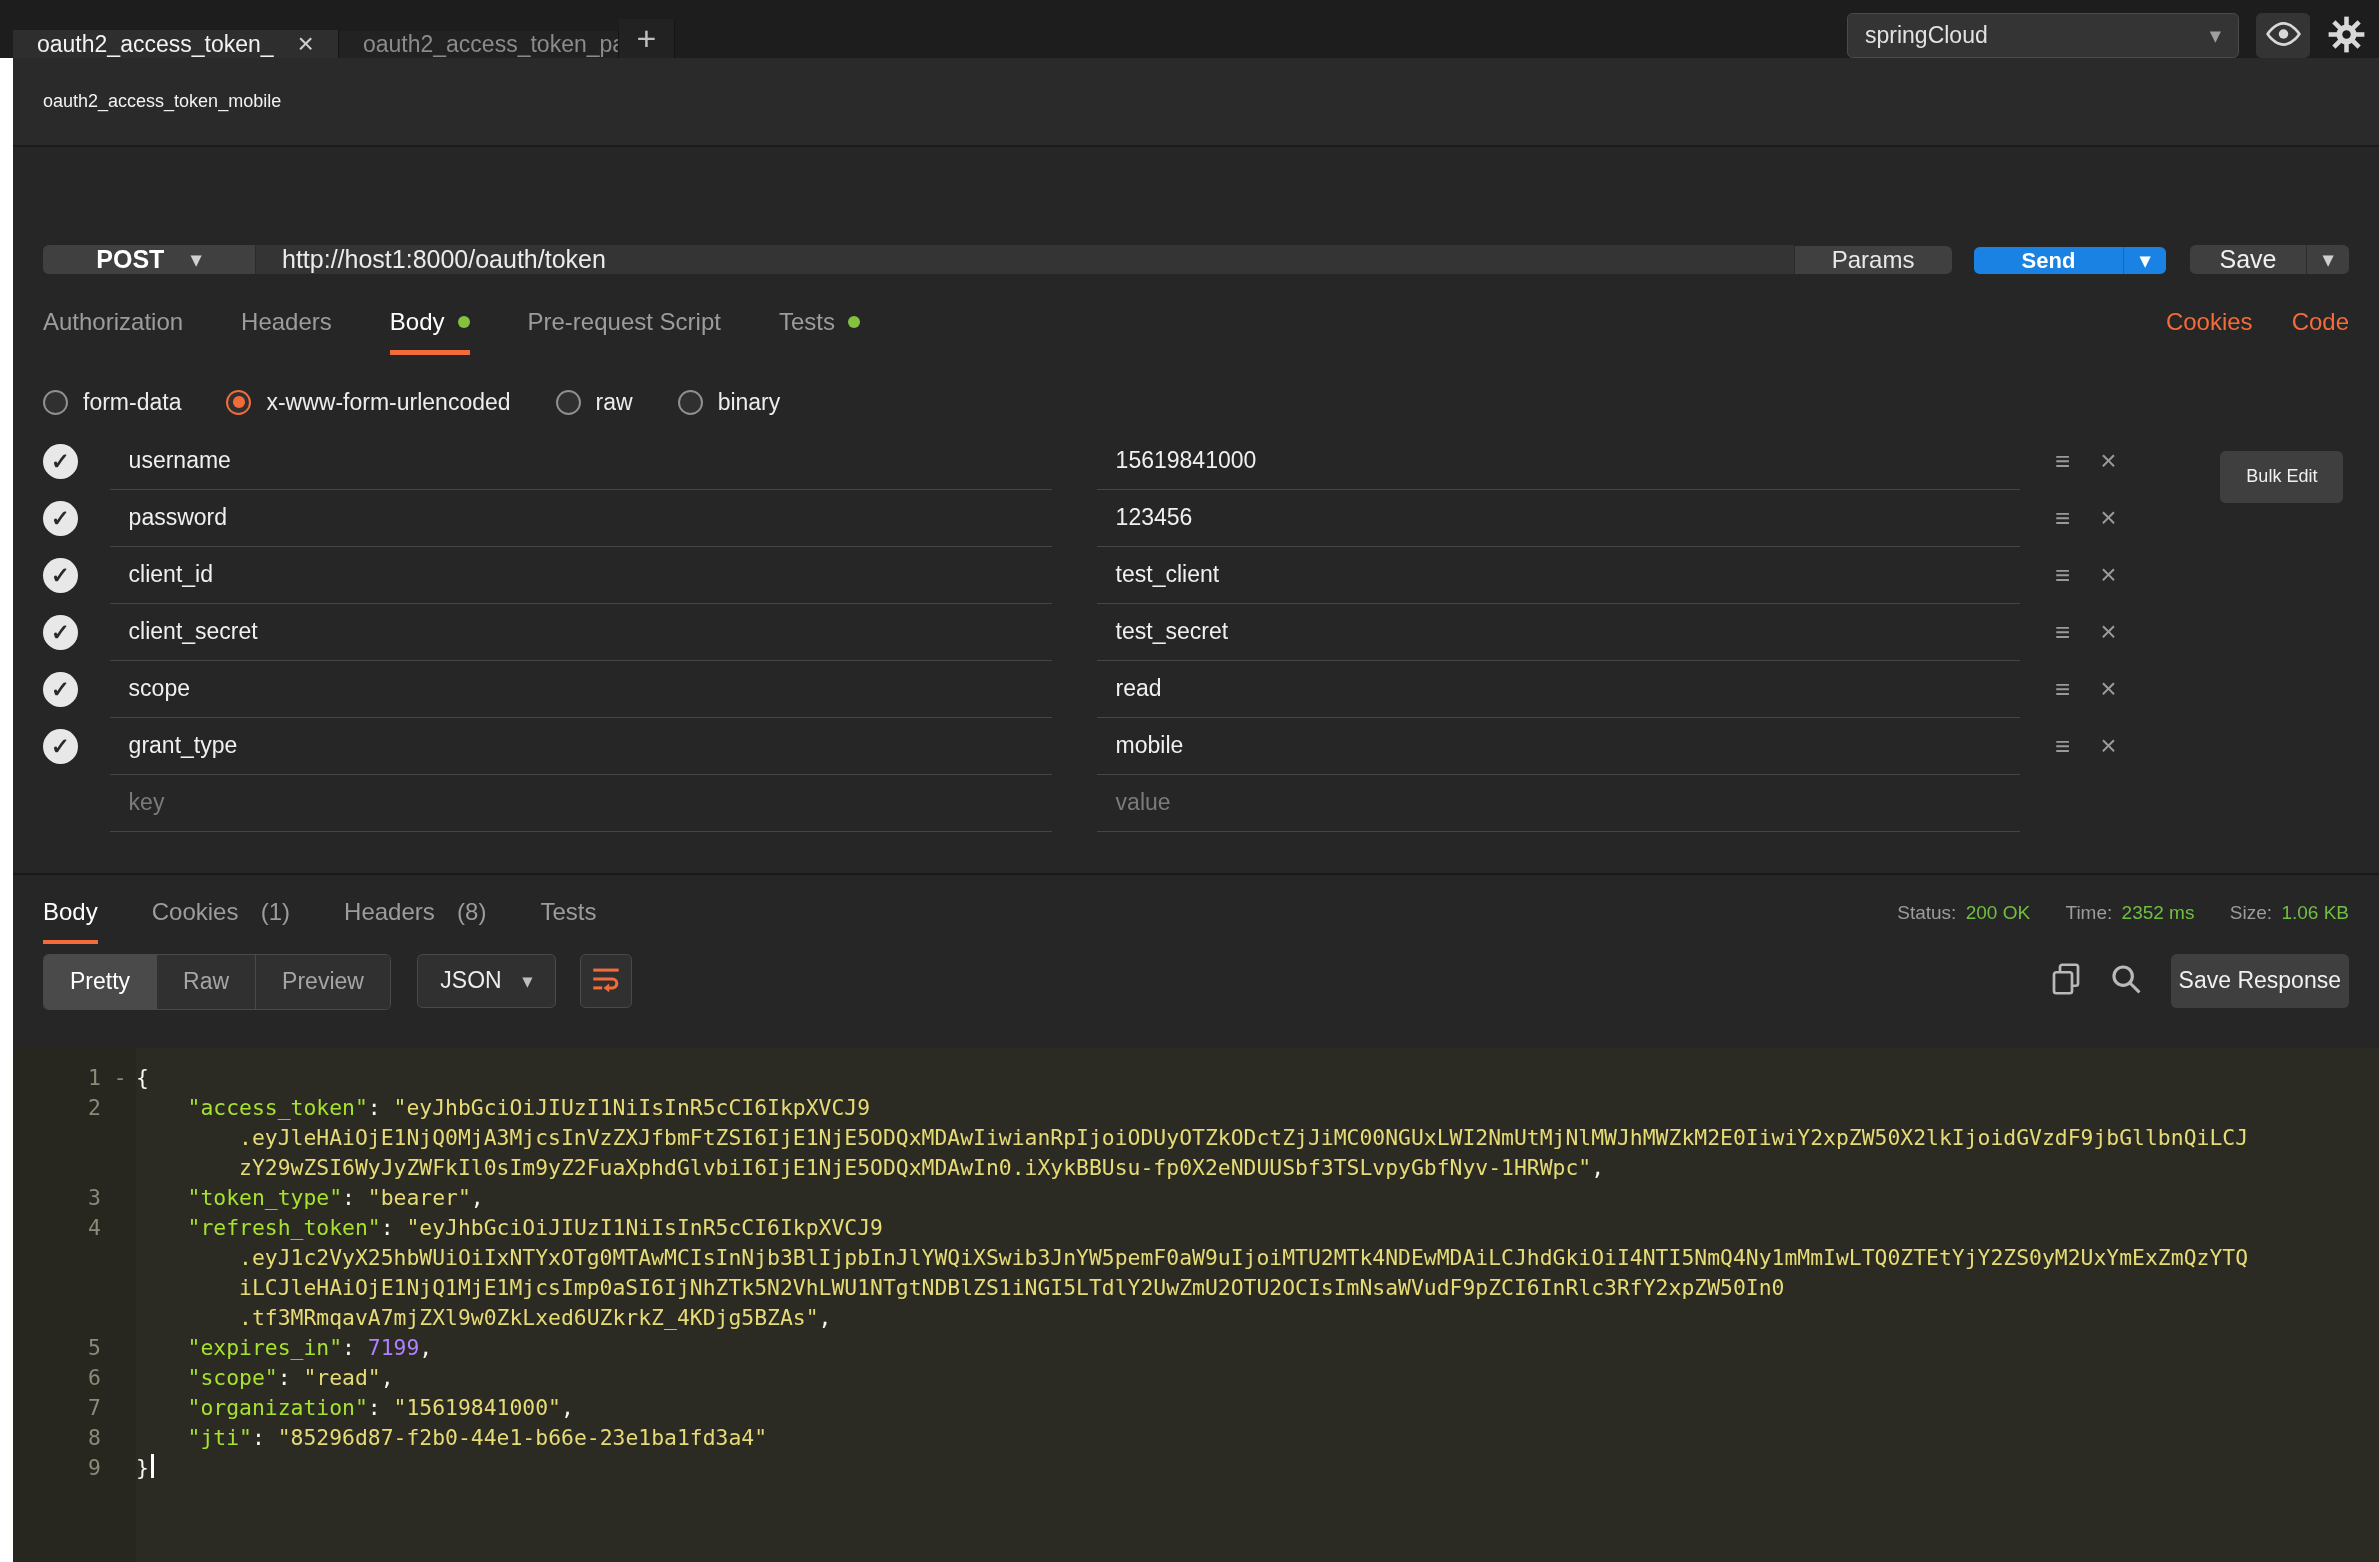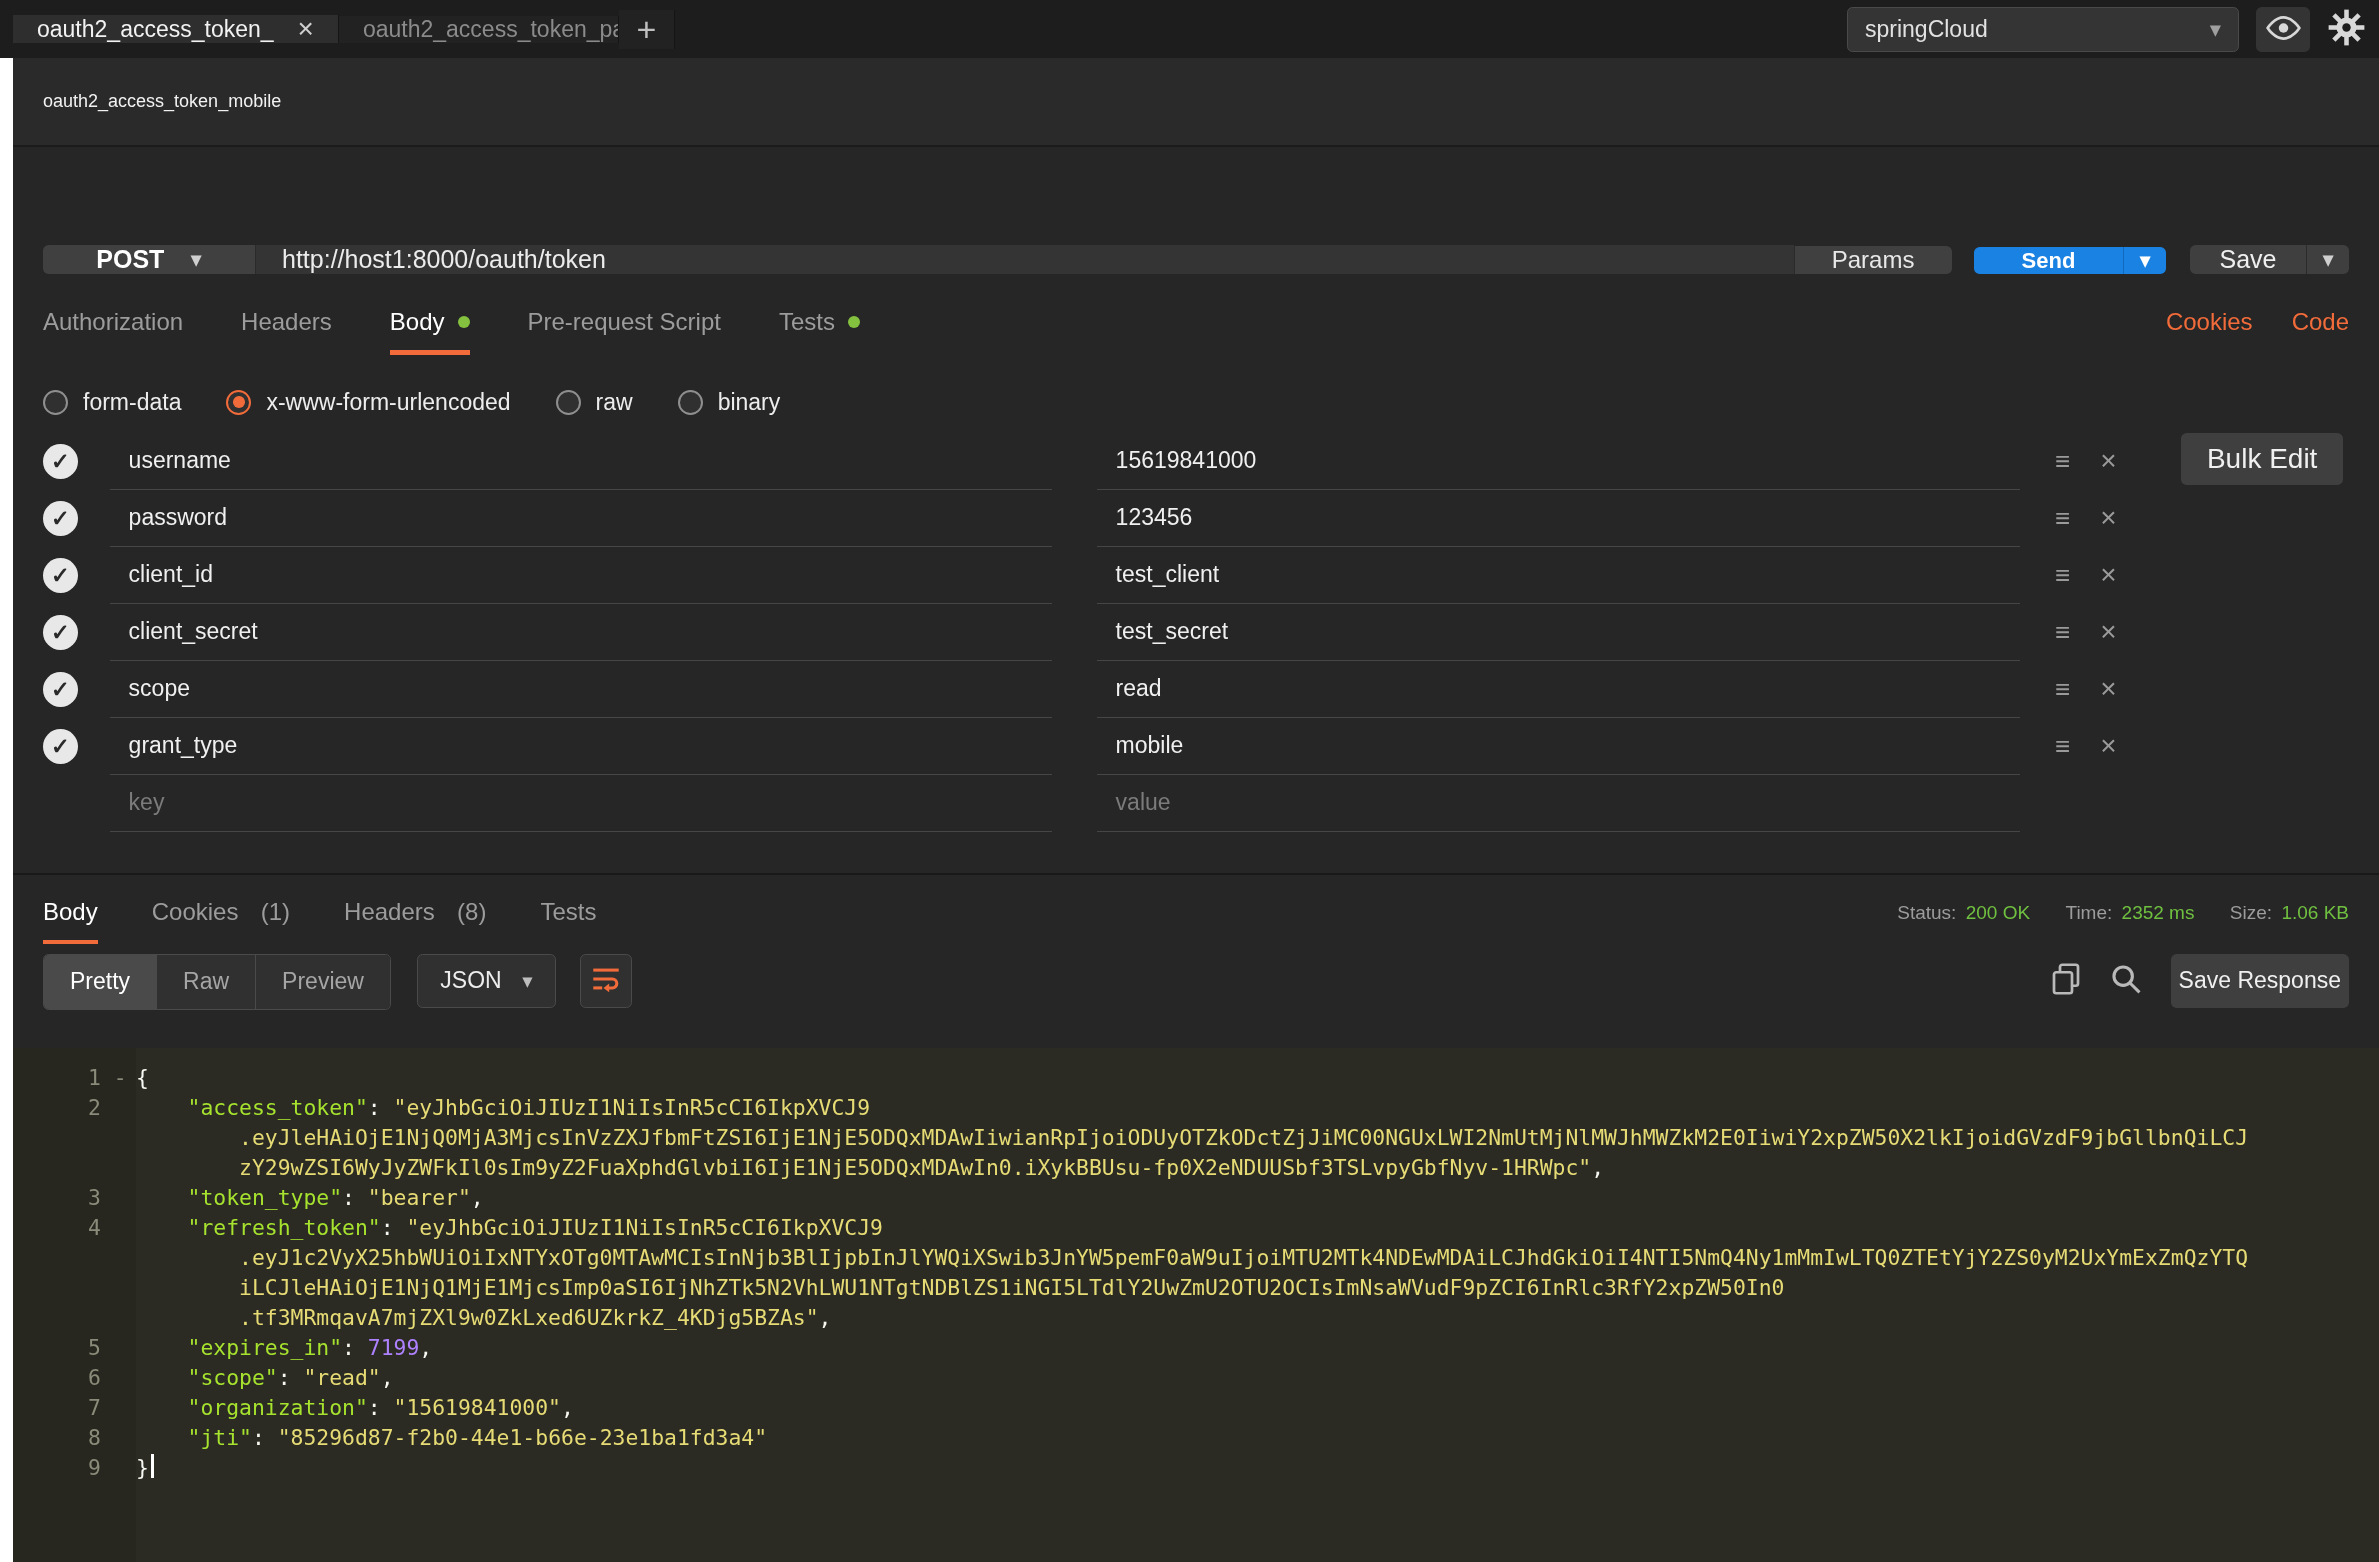--- a/index.html
+++ b/index.html
@@ -1,21 +1,21 @@
 <!DOCTYPE html>
 <html style="font-size:15px"><head>
 <meta charset="utf-8">
 <style>
   *{box-sizing:border-box;margin:0;padding:0}
   html,body{width:2379px;height:1562px}
   body{background:#ffffff;font-family:"Liberation Sans",sans-serif;overflow:hidden;position:relative}
   .app{position:absolute;inset:0;display:flex;flex-direction:column}
 
   
-  .tabstrip{flex:0 0 58px;background:#1d1d1d;display:flex;align-items:center;padding-left:13px}
+  .tabstrip{flex:0 0 58px;background:#1d1d1d;display:flex;align-items:flex-end;padding-left:13px}
   .tab{display:flex;align-items:center;padding:0 24px;gap:24px;font-size:23px;border-right:1.9px solid #151515;white-space:nowrap;overflow:hidden}
   .tab.active{background:#2e2e2e;color:#f2f2f2}
   .tab.inactive{background:#222222;color:#8b8b8b;max-width:280px}
   .tab-close{color:#cfcfcf;font-size:28px;line-height:1}
   .tab-add{width:56px;display:flex;align-items:center;justify-content:center;background:#222222;color:#bfbfbf;font-size:34px;border-right:1.9px solid #151515}
   .strip-right{margin-left:auto;display:flex;align-items:center;gap:17px;padding-right:13px}
   .env-select{width:392px;height:45px;background:#343434;border:1.9px solid #4a4a4a;border-radius:5.6px;display:flex;align-items:center;padding:0 17px;color:#e2e2e2;font-size:23px}
   .env-select .chev{margin-left:auto;color:#9f9f9f;font-size:22.4px}
   .icon-tile{width:54px;height:45px;border-radius:5.6px;background:#343434;display:flex;align-items:center;justify-content:center}
   .gear-wrap{display:flex;align-items:center;justify-content:center}
@@ -57,21 +57,21 @@
   .kv-row{display:flex;align-items:stretch;height:57px}
   .kv-check-cell{flex:0 0 67px;display:flex;align-items:center}
   .checkbox{width:35px;height:35px;border-radius:50%;background:#e8e8e8;color:#2a2a2a;display:flex;align-items:center;justify-content:center;font-size:22.4px;font-weight:bold}
   .kv-key{flex:0 0 942px;border-bottom:1.9px solid #464646;display:flex;align-items:center;padding:0 18.6px;font-size:23px;color:#f0f0f0}
   .kv-gap{flex:0 0 45px}
   .kv-value{flex:0 0 923px;border-bottom:1.9px solid #464646;display:flex;align-items:center;padding:0 18.6px;font-size:23px;color:#f0f0f0}
   .kv-icons{display:flex;align-items:center;gap:30px;padding-left:35px;color:#9a9a9a}
   .kv-icons .handle{font-size:26px}
   .kv-icons .remove{font-size:28px}
   .kv-row.placeholder .kv-key,.kv-row.placeholder .kv-value{color:#7b7b7b}
-  .bulk-edit{position:absolute;top:0;right:5.6px;height:52px;padding:0 26px;background:#3f3f3f;border-radius:5.6px;color:#f0f0f0;font-size:28px;display:flex;align-items:center}
+  .bulk-edit{position:absolute;top:18px;right:5.6px;height:52px;padding:0 26px;background:#3f3f3f;border-radius:5.6px;color:#f0f0f0;font-size:18px;display:flex;align-items:center}
 
   .section-divider{height:2.8px;background:#191919;margin-top:41px}
 
   
   .resp-tabs{display:flex;align-items:flex-end;gap:54px;padding:0 30px;height:69px;font-size:24px;color:#9c9c9c}
   .badge{margin-left:9.3px}
   .resp-meta{margin-left:auto;display:flex;align-items:center;gap:13px;padding-bottom:20.5px;font-size:19px}
   .meta-pair{display:flex;gap:9.3px;margin-left:22.4px}
   .meta-label{color:#9c9c9c}
   .meta-value{color:#70c040}

